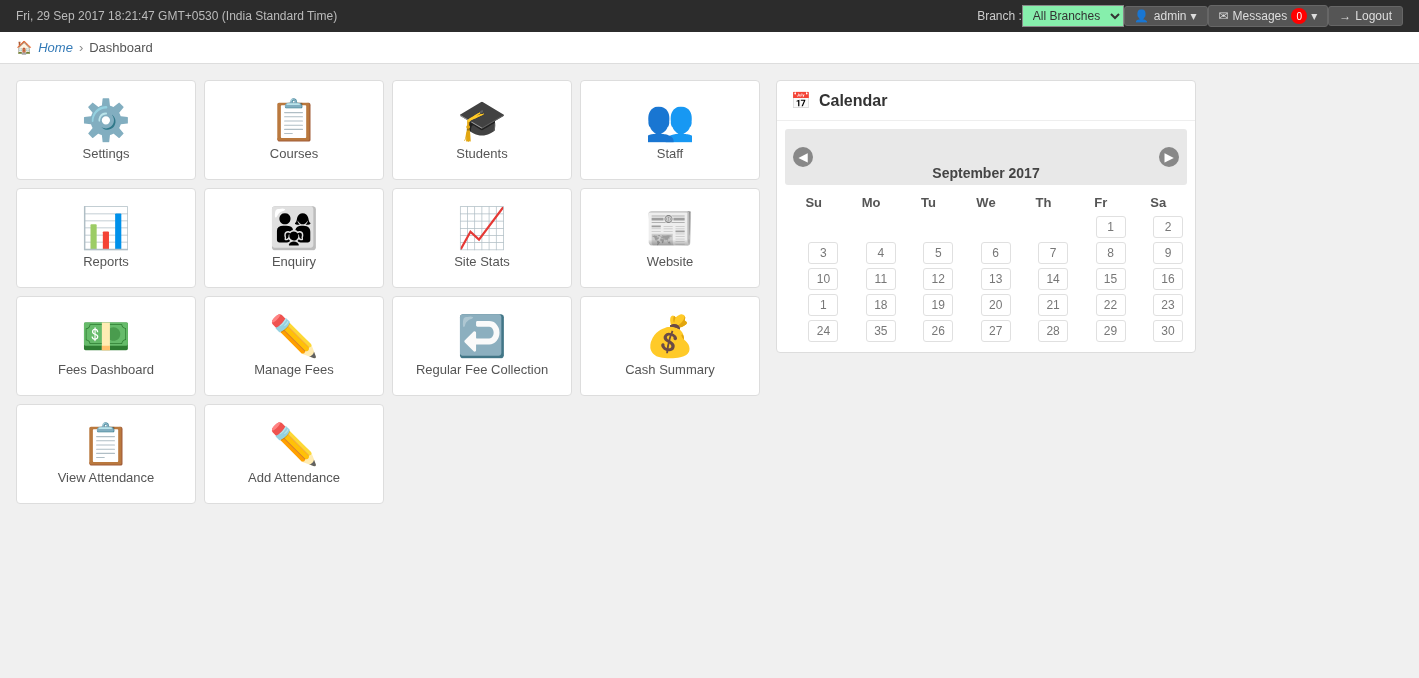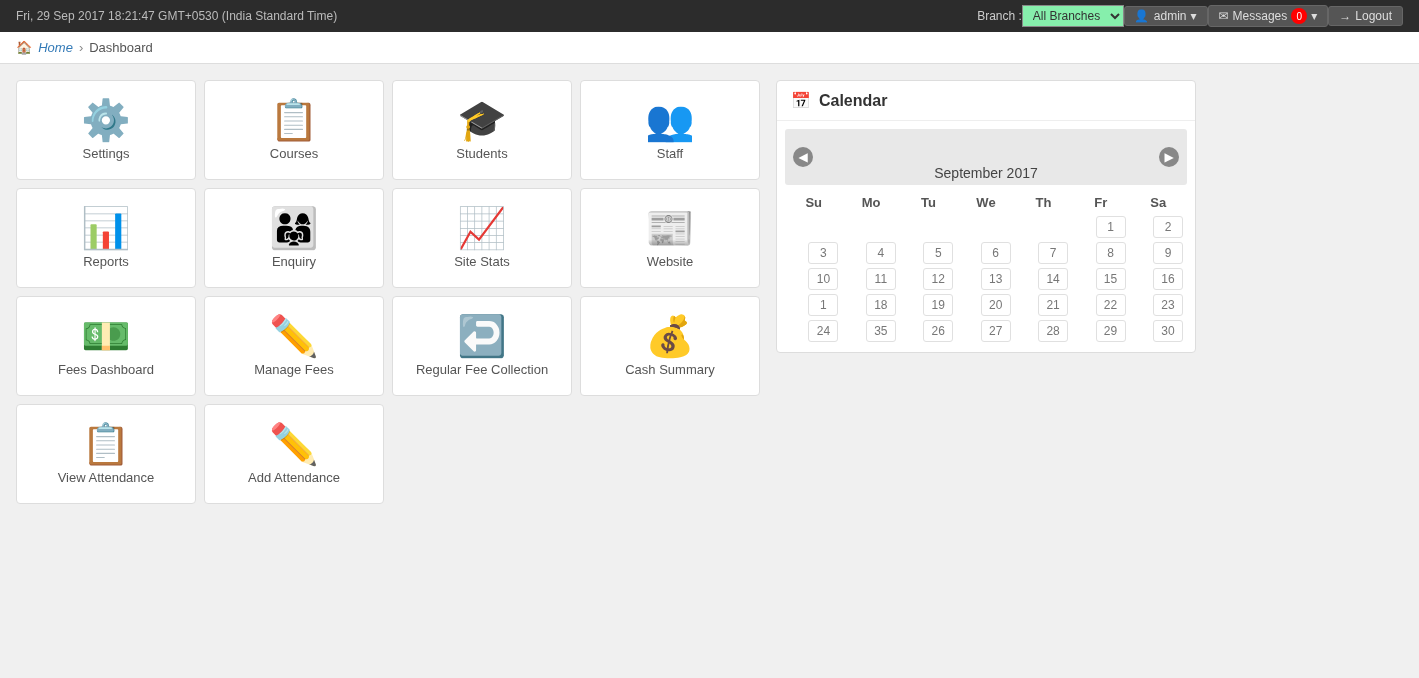--- a/index.html
+++ b/index.html
@@ -128,21 +128,21 @@
       border: none;
       border-radius: 50%;
       width: 20px;
       height: 20px;
       cursor: pointer;
       font-size: 12px;
       display: flex;
       align-items: center;
       justify-content: center;
     }
-    #cal-month-label { font-size: 14px; font-weight: normal; color: #444; margin-top: 32px; }
+    #cal-month-label { font-size: 14px; font-weight: bold; color: #444; margin-top: 32px; }
     #cal-table { width: 100%; border-collapse: collapse; }
     #cal-table th {
       text-align: center;
       padding: 4px 0;
       font-size: 13px;
       color: #555;
       font-weight: bold;
     }
     #cal-table td {
       text-align: right;

